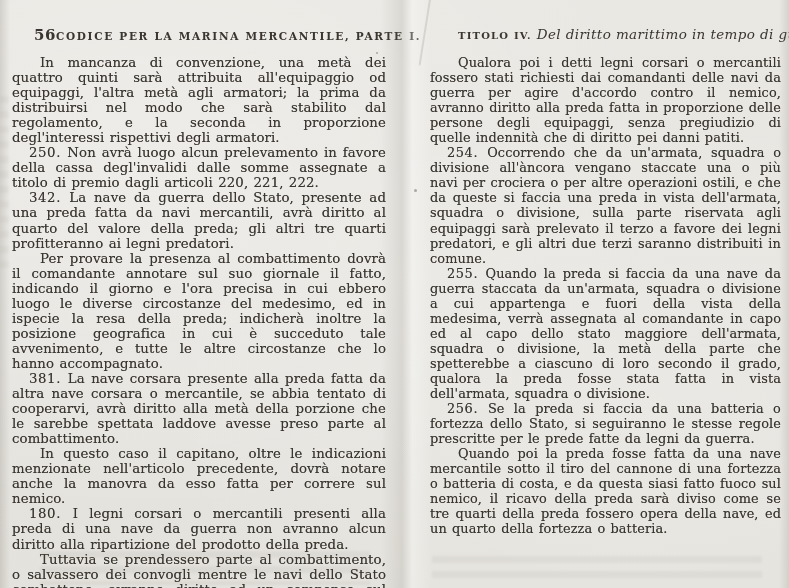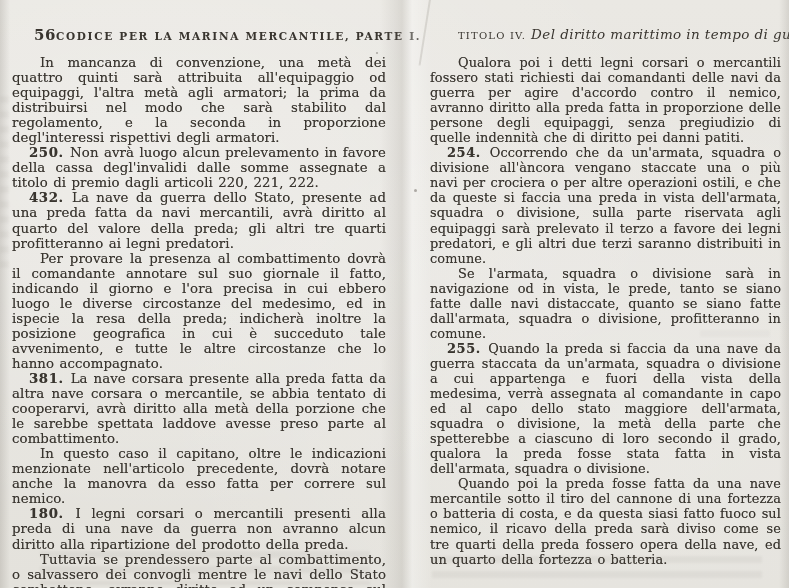--- a/index.html
+++ b/index.html
@@ -57,42 +57,42 @@
   .left .page-header { padding-left: 22px; padding-right: 30px; }
   .right .page-header { padding-left: 28px; padding-right: 2px; }
   .folio {
     font-weight: bold; font-size: 15px; letter-spacing: 0.5px;
   }
   .running-title-caps {
     flex: 1; text-align: center;
     font-size: 10.5px; font-weight: bold; letter-spacing: 1.7px;
   }
   .section-label {
-    font-size: 10px; font-weight: normal; letter-spacing: 1.2px;
+    font-size: 10px; font-weight: bold; letter-spacing: 1.2px;
     margin-right: 5px;
   }
   .running-title-italic {
     flex: 1; text-align: left;
     font-style: italic; font-size: 13.5px; letter-spacing: 0.4px;
   }
 
   .page-body {
     margin-top: 7px;
     text-align: justify;
     font-size: 13.3px;
     line-height: 15.05px;
     letter-spacing: 0.1px;
     word-spacing: 1px;
     text-shadow: 0 0 0.5px rgba(57,53,47,0.55);
   }
   .right .page-body { font-size: 12.9px; line-height: 15.05px; }
   .para { margin: 0; }
   .para.numbered { text-indent: 17px; }
   .para.plain    { text-indent: 28px; }
-  .artnum { font-weight: bold; letter-spacing: 0.6px; }
+  .artnum { font-weight: normal; letter-spacing: 0.6px; }
 
   
   .ghost {
     position: absolute; pointer-events: none;
     background: repeating-linear-gradient(180deg,
       rgba(104,99,90,0.10) 0px, rgba(104,99,90,0.10) 7px,
       rgba(0,0,0,0) 7px, rgba(0,0,0,0) 15px);
     filter: blur(1.1px);
     opacity: 0.65;
   }
@@ -113,40 +113,40 @@
 <div class="spread">
 
   <div class="page left">
     <div class="page-header">
       <span class="folio">56</span>
       <span class="running-title-caps">CODICE PER LA MARINA MERCANTILE, PARTE I.</span>
     </div>
     <div class="page-body">
         <p class="para plain">In mancanza di convenzione, una metà dei quattro quinti sarà attribuita all'equipaggio od equipaggi, l'altra metà agli armatori; la prima da distribuirsi nel modo che sarà stabilito dal regolamento, e la seconda in proporzione degl'interessi rispettivi degli armatori.</p>
         <p class="para numbered"><b class="artnum">250. </b>Non avrà luogo alcun prelevamento in favore della cassa degl'invalidi dalle somme assegnate a titolo di premio dagli articoli 220, 221, 222.</p>
-        <p class="para numbered"><b class="artnum">432. </b>La nave da guerra dello Stato, presente ad una preda fatta da navi mercantili, avrà diritto al quarto del valore della preda; gli altri tre quarti profitteranno ai legni predatori.</p>
+        <p class="para numbered"><b class="artnum">342. </b>La nave da guerra dello Stato, presente ad una preda fatta da navi mercantili, avrà diritto al quarto del valore della preda; gli altri tre quarti profitteranno ai legni predatori.</p>
         <p class="para plain">Per provare la presenza al combattimento dovrà il comandante annotare sul suo giornale il fatto, indicando il giorno e l'ora precisa in cui ebbero luogo le diverse circostanze del medesimo, ed in ispecie la resa della preda; indicherà inoltre la posizione geografica in cui è succeduto tale avvenimento, e tutte le altre circostanze che lo hanno accompagnato.</p>
         <p class="para numbered"><b class="artnum">381. </b>La nave corsara presente alla preda fatta da altra nave corsara o mercantile, se abbia tentato di cooperarvi, avrà diritto alla metà della porzione che le sarebbe spettata laddove avesse preso parte al combattimento.</p>
         <p class="para plain">In questo caso il capitano, oltre le indicazioni menzionate nell'articolo precedente, dovrà notare anche la manovra da esso fatta per correre sul nemico.</p>
         <p class="para numbered"><b class="artnum">180. </b>I legni corsari o mercantili presenti alla preda di una nave da guerra non avranno alcun diritto alla ripartizione del prodotto della preda.</p>
         <p class="para plain">Tuttavia se prendessero parte al combattimento, o salvassero dei convogli mentre le navi dello Stato combattono, avranno diritto ad un compenso sul prodotto della preda in ragione del servizio prestato da determinarsi dal Ministro di marina.</p>
       </div>
   </div>
 
   <div class="page right">
     <div class="page-header">
       <span class="section-label">TITOLO IV.</span>
       <span class="running-title-italic">Del diritto marittimo in tempo di guerra.</span>
 
     </div>
     <div class="page-body">
         <p class="para plain">Qualora poi i detti legni corsari o mercantili fossero stati richiesti dai comandanti delle navi da guerra per agire d'accordo contro il nemico, avranno diritto alla preda fatta in proporzione delle persone degli equipaggi, senza pregiudizio di quelle indennità che di diritto pei danni patiti.</p>
         <p class="para numbered"><b class="artnum">254. </b>Occorrendo che da un'armata, squadra o divisione all'àncora vengano staccate una o più navi per crociera o per altre operazioni ostili, e che da queste si faccia una preda in vista dell'armata, squadra o divisione, sulla parte riservata agli equipaggi sarà prelevato il terzo a favore dei legni predatori, e gli altri due terzi saranno distribuiti in comune.</p>
-        <p class="para plain">Se l'armata, squadra o divisione sarà in navigazione od in vista, le prede, tanto se siano fatte dalle navi distaccate, quanto se siano fatte dall'armata, squadra o divisione, profitteranno in comune.</p>
         <p class="para numbered"><b class="artnum">255. </b>Quando la preda si faccia da una nave da guerra staccata da un'armata, squadra o divisione a cui appartenga e fuori della vista della medesima, verrà assegnata al comandante in capo ed al capo dello stato maggiore dell'armata, squadra o divisione, la metà della parte che spetterebbe a ciascuno di loro secondo il grado, qualora la preda fosse stata fatta in vista dell'armata, squadra o divisione.</p>
+        <p class="para numbered"><b class="artnum">256. </b>Se la preda si faccia da una batteria o fortezza dello Stato, si seguiranno le stesse regole prescritte per le prede fatte da legni da guerra.</p>
         <p class="para plain">Quando poi la preda fosse fatta da una nave mercantile sotto il tiro del cannone di una fortezza o batteria di costa, e da questa siasi fatto fuoco sul nemico, il ricavo della preda sarà diviso come se tre quarti della preda fossero opera della nave, ed un quarto della fortezza o batteria.</p>
       </div>
   </div>
 
   <div class="gutter"></div>
   <div class="crease"></div>
   <div class="edge-left"></div>
   <div class="edge-right"></div>
   <div class="ghost ghost-1"></div>
   <div class="ghost ghost-2"></div>

